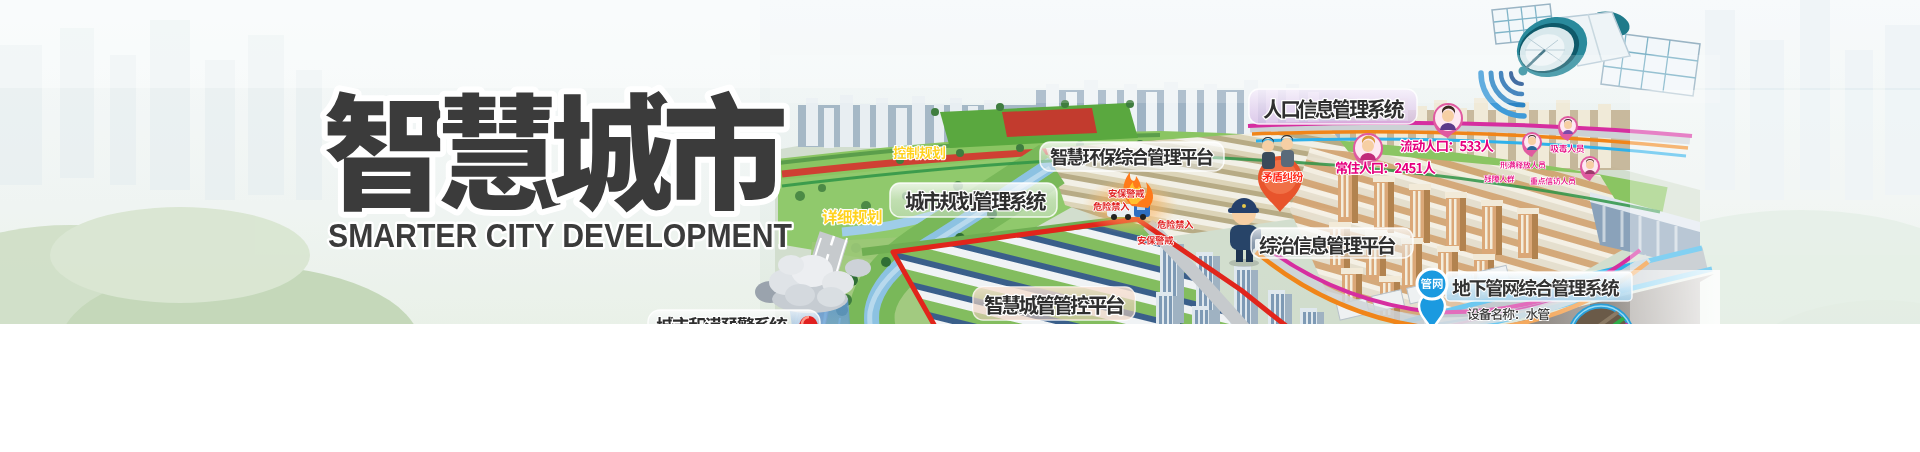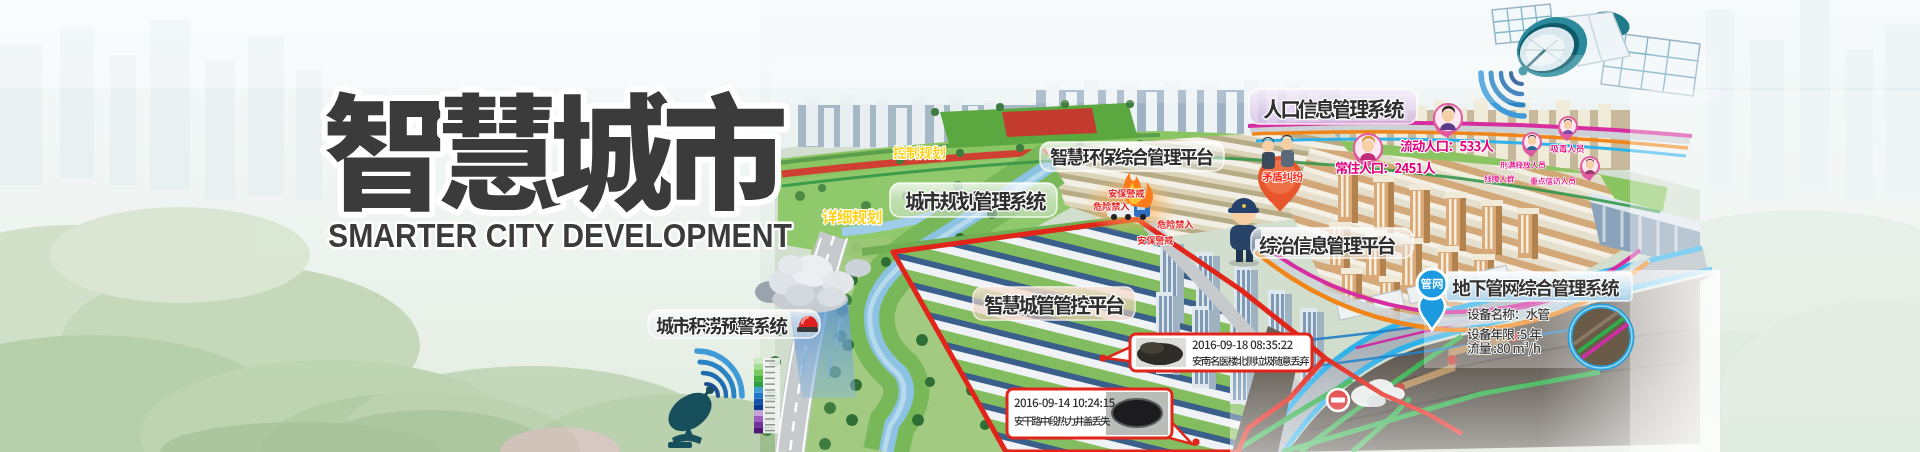--- a/index.html
+++ b/index.html
@@ -1,14 +1,14 @@
 <!DOCTYPE html>
 <html><head><meta charset="utf-8"><style>
 html,body{margin:0;padding:0;background:#fff;}
-.stage{position:relative;width:1920px;height:452px;overflow:hidden;background:#fff;
+.stage{position:relative;width:1920px;height:324px;overflow:hidden;background:#fff;
  font-family:"Liberation Sans",sans-serif;}
 .stage svg{position:absolute;left:0;top:0;}
 </style></head><body>
 <div class="stage">
 <svg width="1920" height="452" viewBox="0 0 1920 452" xmlns="http://www.w3.org/2000/svg">
 
 <defs>
 <path id="q500_20" d=""></path>
         <path id="q500_2d" d="M47 240V325H311V240Z"></path>
         <path id="q500_2f" d="M12 -180 290 799H369L93 -180Z"></path>

